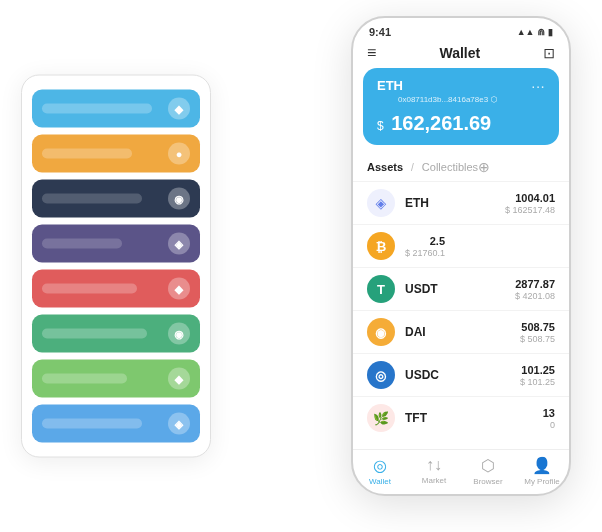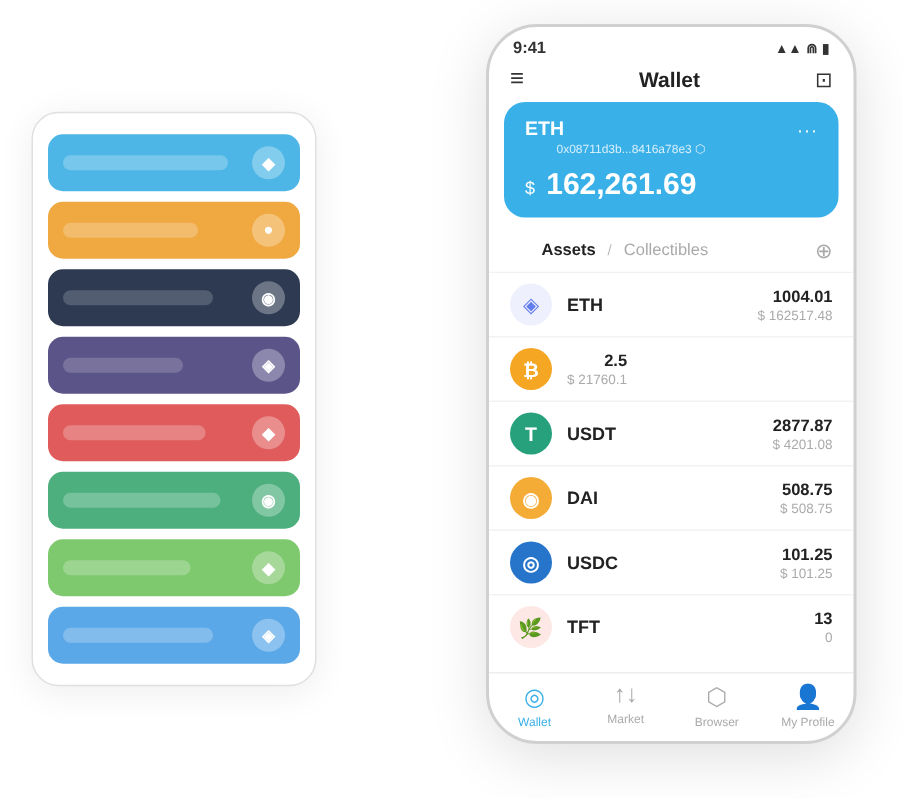--- a/index.html
+++ b/index.html
@@ -82,21 +82,21 @@
     .ci-red { background: #e05c5c; }
     .ci-green { background: #4caf7d; }
     .ci-lgreen { background: #7ec86e; }
     .ci-lblue { background: #5ba8e8; }
 
     
     .phone {
       position: absolute;
       right: 10px;
       top: 0;
-      width: 247px;
+      width: 220px;
       height: 480px;
       background: #fff;
       border-radius: 34px;
       border: 2px solid #d0d0d0;
       box-shadow: 0 8px 40px rgba(0,0,0,0.13);
       overflow: hidden;
       z-index: 2;
       display: flex;
       flex-direction: column;
     }
@@ -137,23 +137,22 @@
     .eth-card-title { font-size: 13px; font-weight: 700; }
     .eth-card-more { position: absolute; top: 10px; right: 14px; font-size: 14px; opacity: 0.85; }
     .eth-card-addr { font-size: 8px; opacity: 0.8; margin-top: 2px; padding-left: 21px; }
     .eth-card-amount { font-size: 20px; font-weight: 700; margin-top: 6px; }
     .eth-card-currency { font-size: 12px; margin-right: 3px; }
 
     
     .assets-header {
       display: flex;
       align-items: center;
-      justify-content: space-between;
+      justify-content: flex-start;
       padding: 4px 14px 6px;
-      margin-left: 21px;
     }
     .assets-tabs { display: flex; gap: 8px; align-items: center; }
     .tab-active { font-size: 11px; font-weight: 700; color: #222; }
     .tab-sep { color: #bbb; font-size: 10px; }
     .tab-inactive { font-size: 11px; color: #aaa; }
     .add-btn { font-size: 14px; color: #aaa; cursor: pointer; }
 
     
     .asset-list { flex: 1; overflow: hidden; }
     .asset-item {

